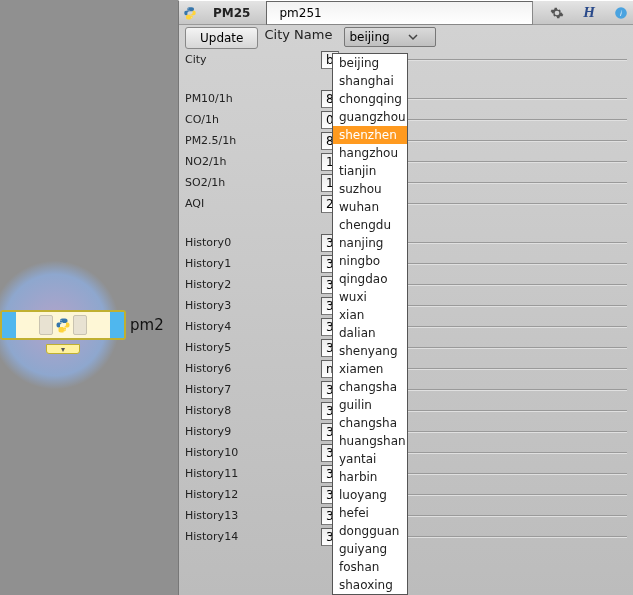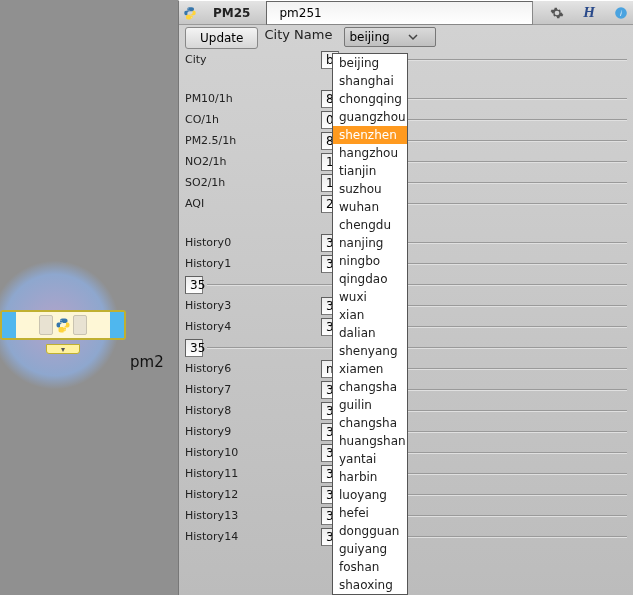--- a/index.html
+++ b/index.html
@@ -4,21 +4,21 @@
 <style>
 * { box-sizing: border-box; margin: 0; padding: 0; font-family: "DejaVu Sans", Arial, sans-serif; font-size: 12px; }
 body { background: #909090; width: 633px; height: 595px; overflow: hidden; position: relative; }
 
 
 .canvas-node-halo { position: absolute; left: -10px; top: 260px; width: 130px; height: 130px; border-radius: 50%; background: radial-gradient(circle, #b3a3c9 0%, #8ea7ce 55%, rgba(144,144,144,0) 70%); }
 .canvas-node-core { position: absolute; left: 0; top: 310px; width: 126px; height: 30px; background: #fef7d6; border: 2px solid #c0b030; border-radius: 3px; display: flex; align-items: center; }
 .canvas-node-core .port-l, .canvas-node-core .port-r { width: 14px; height: 100%; background: #4fb7ee; }
 .canvas-node-core .inner { flex: 1; display:flex; align-items:center; justify-content:center; background:#fef7d6; height:100%; gap:2px;}
 .canvas-node-core .slot { width: 14px; height: 20px; background: #e8e2d2; border:1px solid #c9c3b0; border-radius:2px;}
-.canvas-node-label { position: absolute; left: 130px; top: 316px; color: #111; font-size: 15px; margin-top: 37px; }
+.canvas-node-label { position: absolute; left: 130px; top: 316px; color: #111; font-size: 15px; }
 .canvas-node-tab { position: absolute; left: 46px; top: 344px; width: 34px; height: 10px; background: #fff2a0; border:1px solid #c0b030; border-bottom-left-radius:3px; border-bottom-right-radius:3px; display:flex; align-items:center; justify-content:center;}
 .canvas-node-tab::after{content:"▾"; font-size:8px; color:#555;}
 
 
 .panel { position: absolute; left: 178px; top: 0; width: 455px; height: 595px; background: linear-gradient(#d3d3d3,#bcbcbc); border-left: 1px solid #777; border-top: 1px solid #fff; display: flex; flex-direction: column; }
 
 
 .titlebar { height: 24px; background: linear-gradient(#e4e4e4,#c6c6c6); display: flex; align-items: center; padding: 0 4px; gap: 16px; border-bottom: 1px solid #999; }
 .titlebar .py-icon { width:14px; height:14px; }
 .titlebar .title { font-weight: bold; color:#222;}
@@ -161,34 +161,36 @@
           <span class="field-lbl">History0</span>
           <span class="field-val">34</span>
           <div class="field-hr"></div>
         </div>
         <div class="field-row">
           <span class="field-lbl">History1</span>
           <span class="field-val">34</span>
           <div class="field-hr"></div>
         </div>
         <div class="field-row">
+          <span class="field-lbl">History2</span>
           <span class="field-val">35</span>
           <div class="field-hr"></div>
         </div>
         <div class="field-row">
           <span class="field-lbl">History3</span>
           <span class="field-val">36</span>
           <div class="field-hr"></div>
         </div>
         <div class="field-row">
           <span class="field-lbl">History4</span>
           <span class="field-val">37</span>
           <div class="field-hr"></div>
         </div>
         <div class="field-row">
+          <span class="field-lbl">History5</span>
           <span class="field-val">35</span>
           <div class="field-hr"></div>
         </div>
         <div class="field-row">
           <span class="field-lbl">History6</span>
           <span class="field-val">nu</span>
           <div class="field-hr"></div>
         </div>
         <div class="field-row">
           <span class="field-lbl">History7</span>

